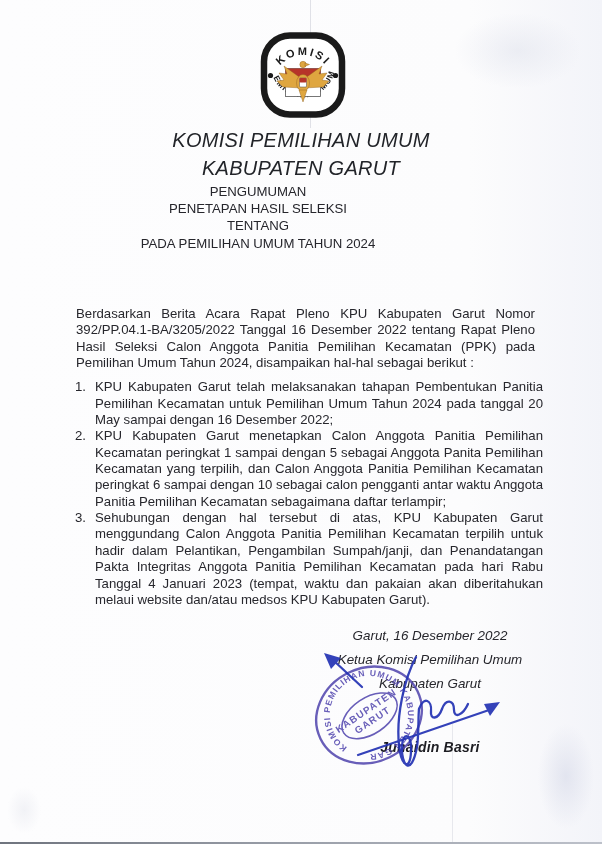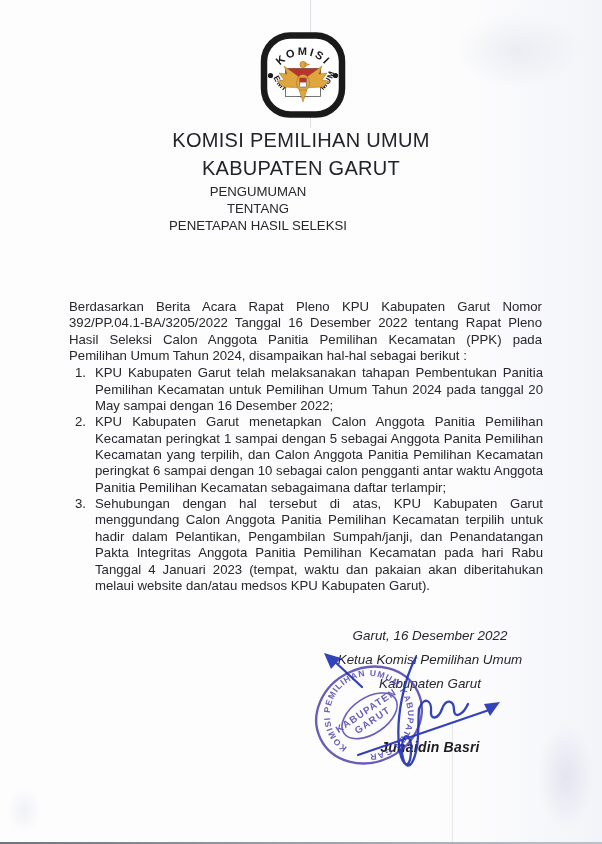--- a/index.html
+++ b/index.html
@@ -16,26 +16,26 @@
       radial-gradient(closest-side at 4% 96%, rgba(214,217,228,.30), transparent 70%),
       linear-gradient(90deg,#fdfdfe 0%,#fcfcfd 78%,#f3f4f9 100%);
   }
   .crease{position:absolute;width:1px;background:rgba(150,155,175,.28);}
   .crease.c1{left:310px;top:0;height:128px;}
   .crease.c2{left:452px;bottom:0;height:120px;background:rgba(150,155,175,.20);}
   .bottom-edge{position:absolute;left:0;right:0;bottom:0;height:2px;
     background:linear-gradient(90deg,#6f747e,#979ca6 45%,#bdc1ca);}
   .logo{position:absolute;left:260px;top:31px;width:86px;height:88px;filter:blur(.2px);}
   .org{position:absolute;top:126px;left:0;width:602px;text-align:center;
-    font-size:20px;line-height:28px;letter-spacing:.3px;color:#222429;}
+    font-size:20px;line-height:28px;letter-spacing:.3px;color:#222429;font-style:italic;}
   .subject{position:absolute;top:183px;left:0;width:516px;text-align:center;
     font-size:13.2px;line-height:17.2px;color:#26262c;}
   .body{position:absolute;top:298px;left:68px;width:475px;
     font-size:13.2px;line-height:16.35px;text-align:justify;color:#27272d;z-index:1;}
-  .body p{margin:1px;}
+  .body p{margin:8px;}
   .item{position:relative;padding-left:27px;}
   .item .num{position:absolute;left:7px;top:0;}
   .signoff{position:absolute;top:624px;left:310px;width:240px;text-align:center;
     font-size:13.4px;line-height:24px;color:#26262c;z-index:1;font-style:italic;}
   .signer-name{display:inline-block;margin-top:39px;font-weight:bold;font-size:14px;
     letter-spacing:.2px;color:#1d1d22;position:relative;z-index:4;}
   .stamp{position:absolute;left:305px;top:665px;width:130px;height:104px;z-index:2;opacity:.85;}
   .signature{position:absolute;left:300px;top:645px;width:215px;height:140px;z-index:3;opacity:.92;}
 </style>
 </head>
@@ -77,22 +77,23 @@
     </g>
   </svg>
 
   <div class="org">
     <div>KOMISI PEMILIHAN UMUM</div>
     <div>KABUPATEN GARUT</div>
   </div>
 
   <div class="subject">
     <div>PENGUMUMAN</div>
+    <div>PENETAPAN HASIL SELEKSI</div>
     <div>TENTANG</div>
-    <div>PENETAPAN HASIL SELEKSI</div>
+    <div>PADA PEMILIHAN UMUM TAHUN 2024</div>
   </div>
 
   <div class="body">
     <p>Berdasarkan Berita Acara Rapat Pleno KPU Kabupaten Garut Nomor 392/PP.04.1-BA/3205/2022 Tanggal 16 Desember 2022 tentang Rapat Pleno Hasil Seleksi Calon Anggota Panitia Pemilihan Kecamatan (PPK) pada Pemilihan Umum Tahun 2024, disampaikan hal-hal sebagai berikut :</p>
     <div class="item">
       <span class="num">1.</span>
       <span>KPU Kabupaten Garut telah melaksanakan tahapan Pembentukan Panitia Pemilihan Kecamatan untuk Pemilihan Umum Tahun 2024 pada tanggal 20 May sampai dengan 16 Desember  2022;</span>
     </div>
     <div class="item">
       <span class="num">2.</span>

